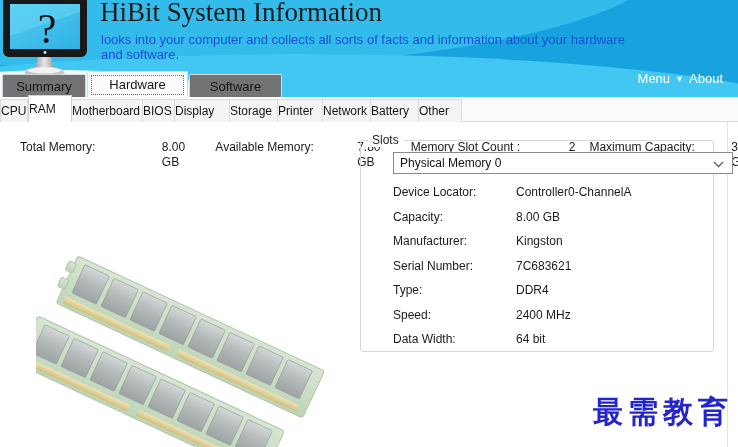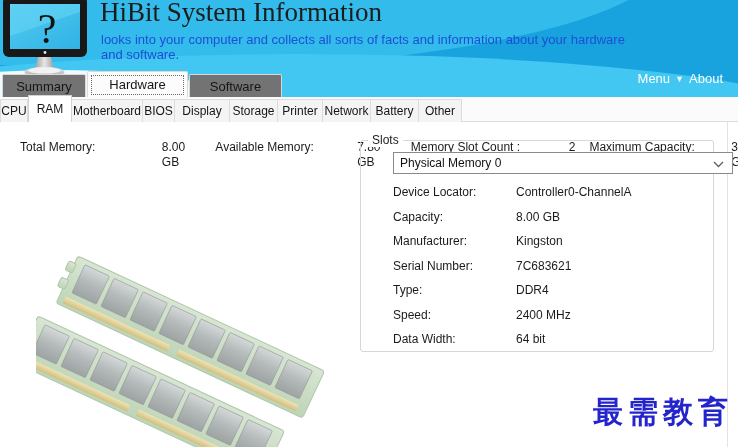--- a/index.html
+++ b/index.html
@@ -42,21 +42,21 @@
 
   
   #sub-tab-bar {
     position:absolute; left:0; top:97px; width:738px; height:25px;
     background:#fbfbfb; border-bottom:1px solid #dcdcdc;
   }
   #sub-tabs { display:flex; align-items:flex-end; height:25px; }
   .sub-tab {
     height:23px; margin-top:2px; background:#f4f4f4;
     border:1px solid #dcdcdc; border-bottom:none; border-left:none;
-    display:flex; align-items:center; justify-content:center;
+    display:flex; align-items:center; justify-content:flex-start;
     font-size:12px; color:#151515; cursor:pointer;
   }
   .sub-tab:first-child { border-left:1px solid #dcdcdc; }
   .sub-tab.active {
     height:27px; margin-top:-2px; background:#fff;
     border:1px solid #d2d2d2; border-bottom:none; position:relative; z-index:2;
   }
 
   
   #content { position:absolute; left:0; top:122px; width:738px; height:325px; background:#fff; overflow:hidden; }

